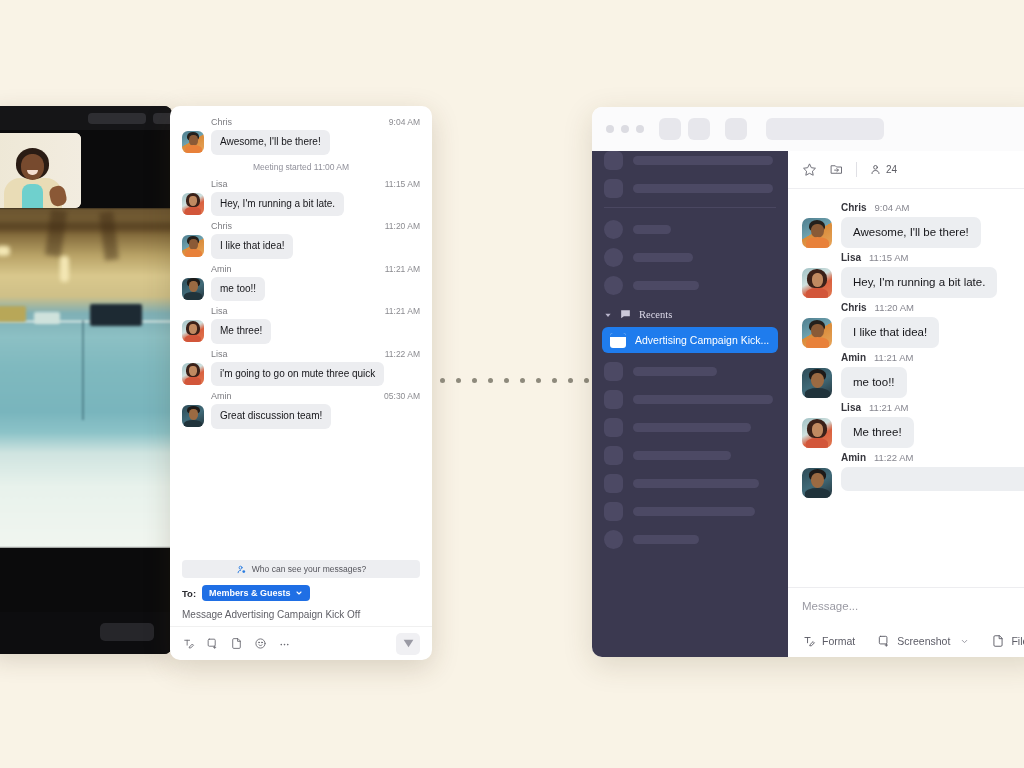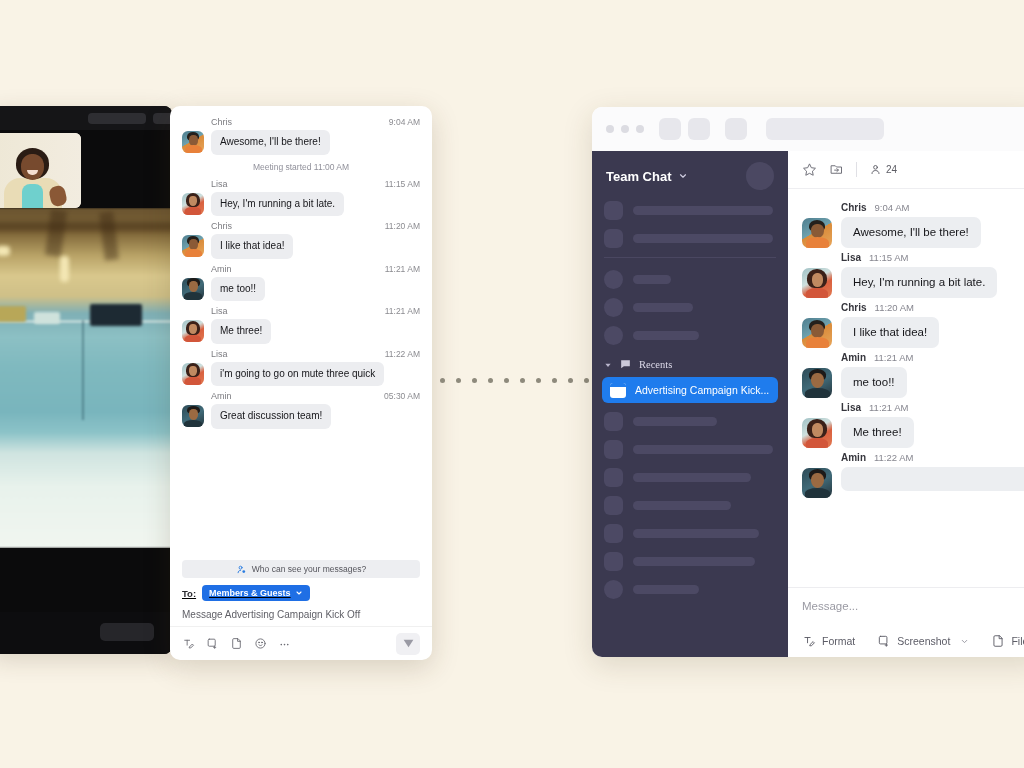--- a/index.html
+++ b/index.html
@@ -157,21 +157,21 @@
   .sys-note {
     text-align: center; font-size: 8.5px; color: #90909a;
     padding: 7px 0 2px 0;
   }
   .privacy-bar {
     margin: 6px 12px 0 12px; background: #edeef1; border-radius: 4px;
     display: flex; align-items: center; justify-content: center; gap: 5px;
     height: 18px; font-size: 8.5px; color: #55555c;
   }
   .cp-compose { flex: 0 0 auto; padding: 7px 12px 0 12px; }
-  .to-row { display: flex; align-items: center; gap: 6px; text-decoration: underline; }
+  .to-row { display: flex; align-items: center; gap: 6px; }
   .to-label { font-size: 9.5px; color: #2b2b30; font-weight: bold; }
   .to-pill {
     background: #1f6fe5; color: #fff; font-size: 9px; font-weight: bold;
     border-radius: 4px; padding: 3px 7px;
     display: flex; align-items: center; gap: 4px;
   }
   .compose-placeholder {
     font-size: 10px; color: #5f5f66; padding: 8px 0 0 0;
   }
   .cp-toolbar {
@@ -535,29 +535,20 @@
       <span class="tl-dot"></span>
       <span class="tl-sq gap"></span>
       <span class="tl-sq"></span>
       <span class="tl-sq gap"></span>
       <span class="tl-search"></span>
     </div>
 
     <div class="aw-body">
 
       <div class="aw-sidebar">
-        <div class="sb-head">
-          <span class="sb-title">Team Chat</span>
-          <span class="sb-chev">
-            <svg width="10" height="10" viewBox="0 0 24 24" fill="none" stroke="currentColor" stroke-width="2.8" stroke-linecap="round" stroke-linejoin="round">
-                <polyline points="6 9 12 15 18 9"></polyline>
-              </svg>
-          </span>
-          <span class="sb-avatar"></span>
-        </div>
 
         <div class="sb-rows">
           <div id="sb-top">
               <div class="sb-row">
                 <span class="sb-ico-sq"></span>
                 <span class="sb-bar" style="width:140px"></span>
               </div>
               <div class="sb-row">
                 <span class="sb-ico-sq"></span>
                 <span class="sb-bar" style="width:140px"></span>

